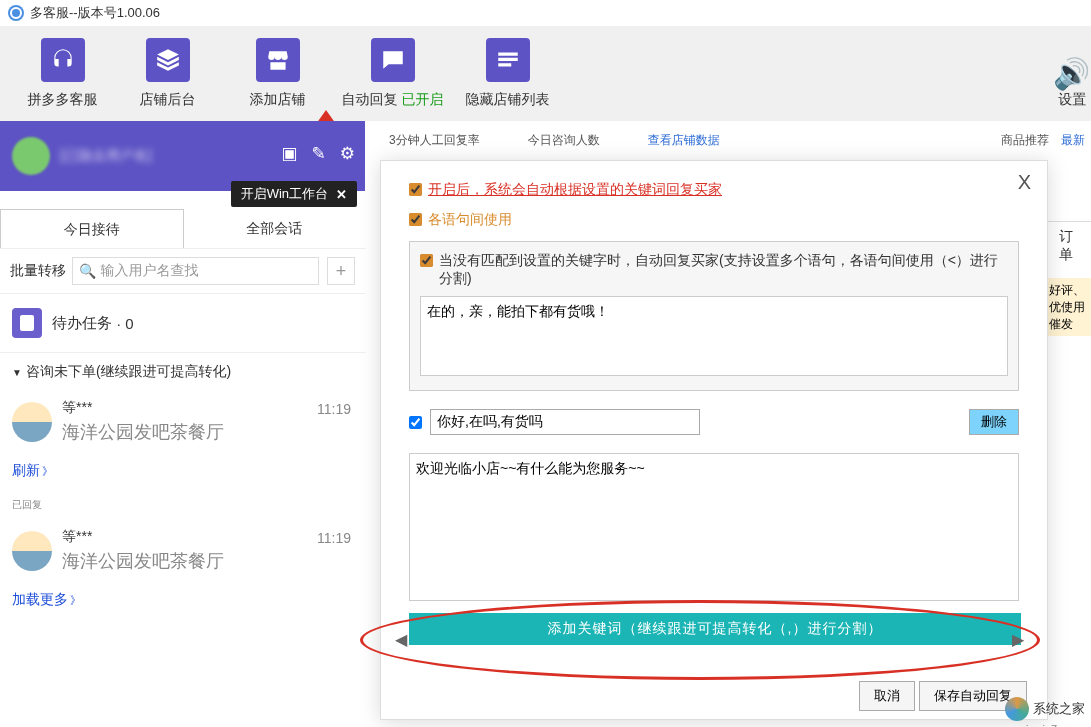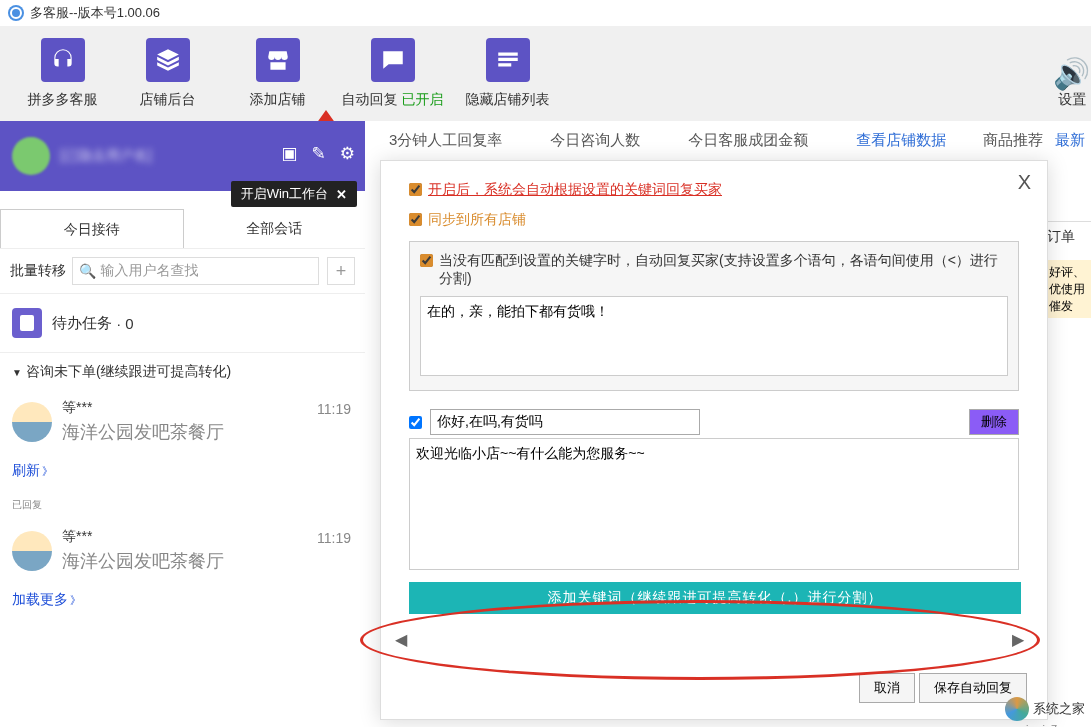--- a/index.html
+++ b/index.html
@@ -58,49 +58,49 @@
 .conv-text .t1 { font-size: 14px; color: #333; }
 .conv-text .t2 { font-size: 18px; color: #888; margin-top: 3px; }
 .conv-time { position: absolute; right: 14px; top: 10px; font-size: 14px; color: #888; }
 
 .link-row { padding: 10px 12px; font-size: 14px; color: #1d4ed8; cursor: pointer; }
 .link-row .ar { font-size: 11px; margin-left: 2px; }
 .grey-row { padding: 8px 12px; font-size: 10px; color: #888; }
 
 
 .right-area { position: absolute; left: 365px; top: 121px; right: 0; height: 606px; }
-.stat-tabs { height: 39px; display: flex; align-items: center; font-size: 15px; color: #555; }
+.stat-tabs { height: 39px; display: flex; align-items: center; font-size: 12px; color: #555; }
 .stat-tabs .stab { padding: 0 24px; cursor: pointer; }
 .stat-tabs .stab.blue { color: #2e6dd6; }
 .stat-tabs .spacer { flex: 1; }
 .stat-tabs .right1 { color: #555; padding-right:6px; }
 .stat-tabs .right2 { color: #2e6dd6; padding: 0 6px; }
 .right-sub { font-size:14px; color:#555; padding-left:14px; }
 
 .rside-strip { position:absolute; right:0; top:100px; width:44px; text-align:left; font-size:14px; }
-.rside-strip .order { color:#333; padding:6px 0; border-top:1px solid #ddd; }
+.rside-strip .order { color:#333; padding:6px 12px; border-top:1px solid #ddd; }
 .rside-strip .yellow { background:#fff3d3; font-size:12px; padding:4px 2px; line-height:1.4; margin-top:8px; }
 
 
 .modal { position:absolute; left:380px; top:160px; width:668px; height:560px; background:#fff; border:1px solid #ddd; box-shadow:0 2px 20px rgba(0,0,0,0.15); padding:20px 28px 14px; }
 .modal .close-x { position:absolute; right:16px; top:10px; font-size:20px; color:#555; cursor:pointer; }
 .modal .row { display:flex; align-items:flex-start; font-size:14px; margin-bottom:12px; }
 .modal .row input[type=checkbox] { margin-right:6px; margin-top:2px; accent-color:#d98c2e; }
 .modal .red { color:#d93025;text-decoration:underline; }
 .modal .orange { color:#d98c2e; }
 .modal .panel { border:1px solid #ccc; background:#f6f6f6; padding:10px; margin-top:6px; }
 .modal .panel .desc { font-size:14px; color:#333; }
 .modal textarea { width:100%; border:1px solid #ccc; font-size:14px; padding:6px; resize:none; margin-top:8px; font-family:inherit; }
 .modal .ta1 { height:80px; }
 .modal .kw-row { display:flex; align-items:center; gap:8px; margin-top:18px; }
 .modal .kw-row input[type=text] { width:270px; height:26px; border:1px solid #aaa; padding:0 6px; font-size:14px; }
-.modal .del-btn { width:50px; height:26px; border:1px solid #aaa; background:#8b5cf6; font-size:13px; cursor:pointer; margin-left:auto; }
-.modal .ta2 { height:132px; margin-top:3px; }
+.modal .del-btn { width:50px; height:26px; border:1px solid #aaa; background:#7dd3fc; font-size:13px; cursor:pointer; margin-left:auto; }
+.modal .ta2 { height:148px; margin-top:18px; }
 .modal .add-kw-btn { width:612px; height:32px; background:#1cb5b5; color:#fff; border:none; font-size:14px; cursor:pointer; letter-spacing:1px; margin-top:8px; }
-.modal .footer { position:absolute; right:20px; bottom:16px; display:flex; gap:4px; }
+.modal .footer { position:absolute; right:20px; bottom:8px; display:flex; gap:4px; }
 .modal .footer button { height:30px; padding:0 14px; border:1px solid #aaa; background:#f5f5f5; font-size:13px; cursor:pointer; }
 
 
 .red-oval { position:absolute; left:360px; top:600px; width:680px; height:80px; border:3px solid #d93025; border-radius:50%; pointer-events:none; }
 .arrow-left { position:absolute; left:395px; top:630px; font-size:16px; color:#666; }
 .arrow-right { position:absolute; left:1012px; top:630px; font-size:16px; color:#666; }
 
 
 .watermark { position:absolute; right:6px; bottom:6px; display:flex; align-items:center; font-size:13px; color:#333; }
 .watermark .wm-icon { width:24px; height:24px; background: conic-gradient(#d94, #4a9, #49d, #d94); border-radius:50%; margin-right:4px; }
@@ -234,21 +234,20 @@
 
   <div class="link-row">
     <span>加载更多</span><span class="ar">》</span>
   </div>
 </div>
 
 <div class="right-area">
   <div class="stat-tabs">
     <div class="stab">3分钟人工回复率</div>
     <div class="stab">今日咨询人数</div>
-    <div class="stab">今日客服成团金额</div>
     <div class="stab blue">查看店铺数据</div>
     <div class="spacer"></div>
     <div class="right1">商品推荐</div>
     <div class="right2">最新</div>
   </div>
   <div class="right-sub">10</div>
 
   <div class="rside-strip">
     <div class="order">订单</div>
     <div class="yellow">好评、优使用催发</div>
@@ -257,21 +256,21 @@
 
 <div class="modal">
   <div class="close-x">X</div>
 
   <div class="row">
     <input type="checkbox" checked="" style="">
     <span class="red">开启后，系统会自动根据设置的关键词回复买家</span>
   </div>
   <div class="row">
     <input type="checkbox" checked="" style="">
-    <span class="orange">同步到所有店铺</span>
+    <span class="orange">各语句间使用</span>
   </div>
 
   <div class="panel">
     <div class="row" style="margin-bottom:0">
       <input type="checkbox" checked="" style="">
       <span class="desc">当没有匹配到设置的关键字时，自动回复买家(支持设置多个语句，各语句间使用（&lt;）进行分割)</span>
     </div>
     <textarea class="ta1" style="">在的，亲，能拍下都有货哦！</textarea>
   </div>
 

